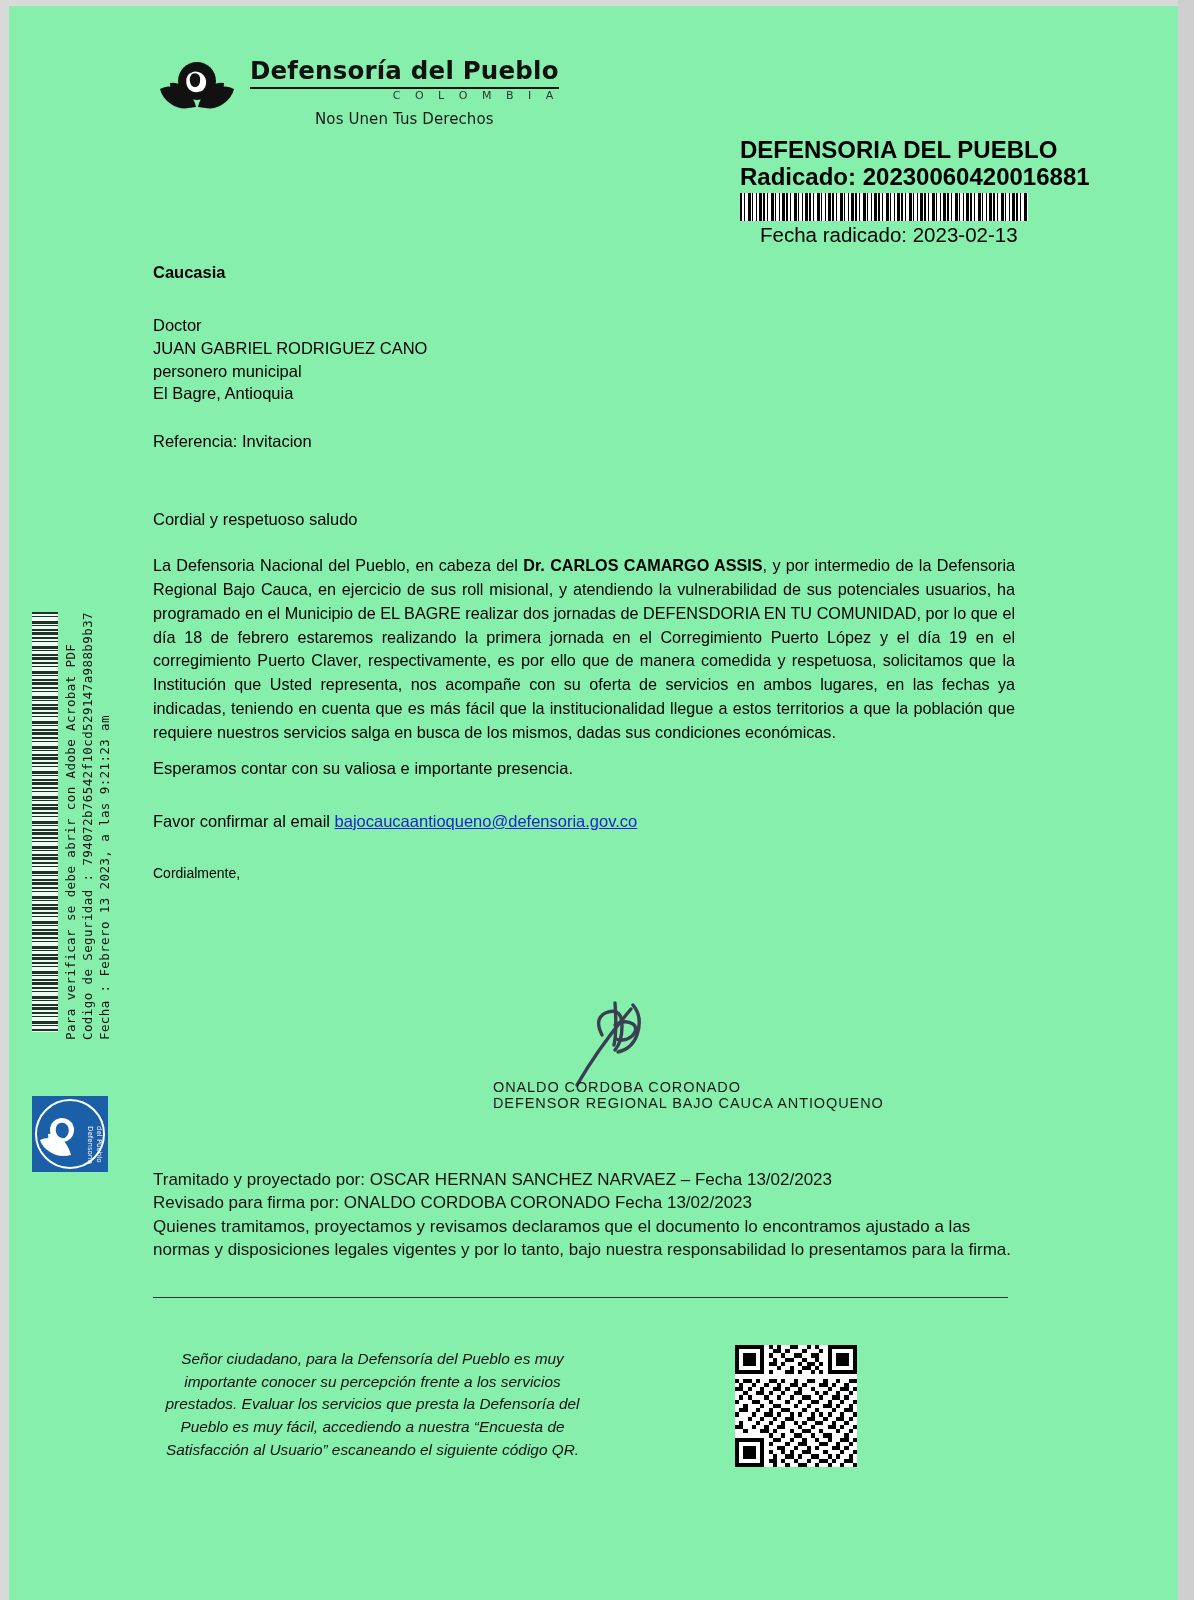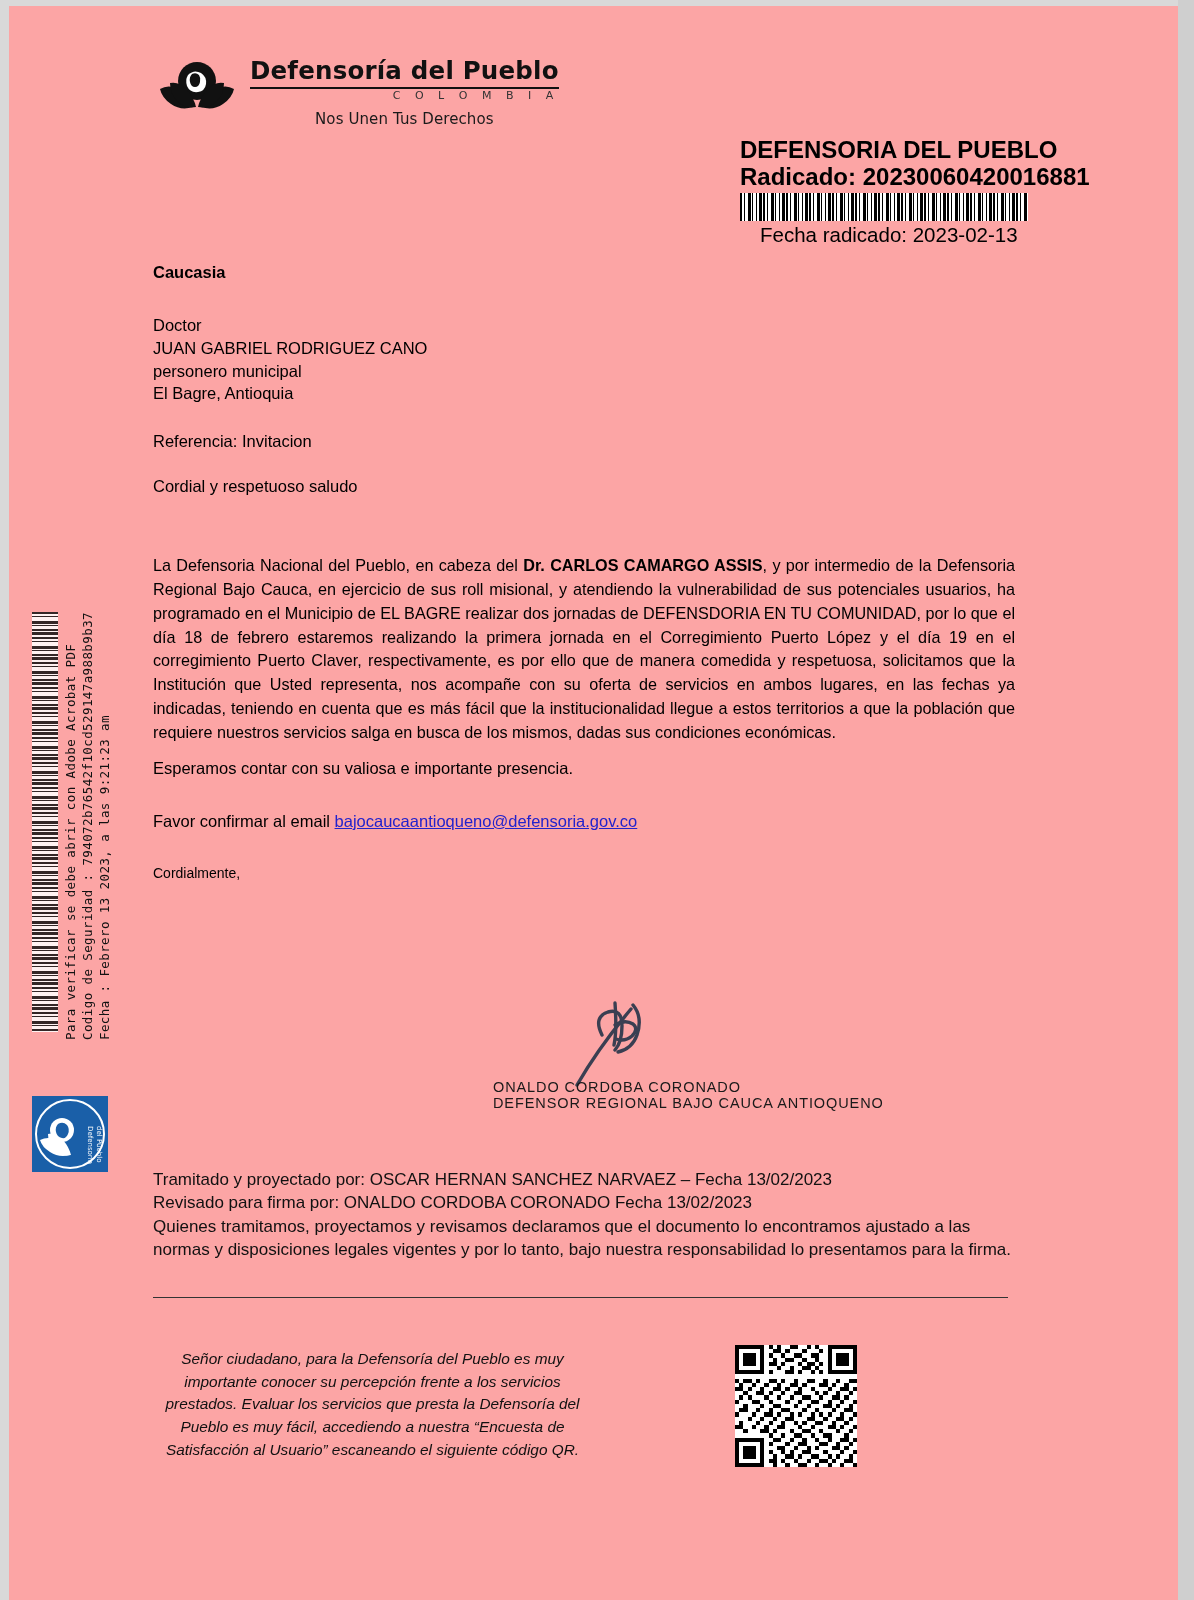--- a/index.html
+++ b/index.html
@@ -7,21 +7,21 @@
     padding: 0;
     background: #d8d8d8;
   }
   body {
     font-family: "Liberation Sans", sans-serif;
   }
   .page {
     position: relative;
     width: 1194px;
     height: 1600px;
-    background: #fca5a5;
+    background: #86efac;
     overflow: hidden;
     box-sizing: border-box;
   }
   .edge-left {
     position: absolute;
     left: 0; top: 0;
     width: 9px; height: 1600px;
     background: #d9d9d9;
   }
   .edge-right {
@@ -195,21 +195,21 @@
   }
   .ref {
     position: absolute;
     top: 432px;
     left: 0;
     font-size: 16.5px;
     color: #000;
   }
   .greet {
     position: absolute;
-    top: 477px;
+    top: 510px;
     left: 0;
     font-size: 16.5px;
     color: #000;
   }
   .para {
     position: absolute;
     top: 538px;
     left: 0;
     width: 862px;
     font-size: 16.2px;

